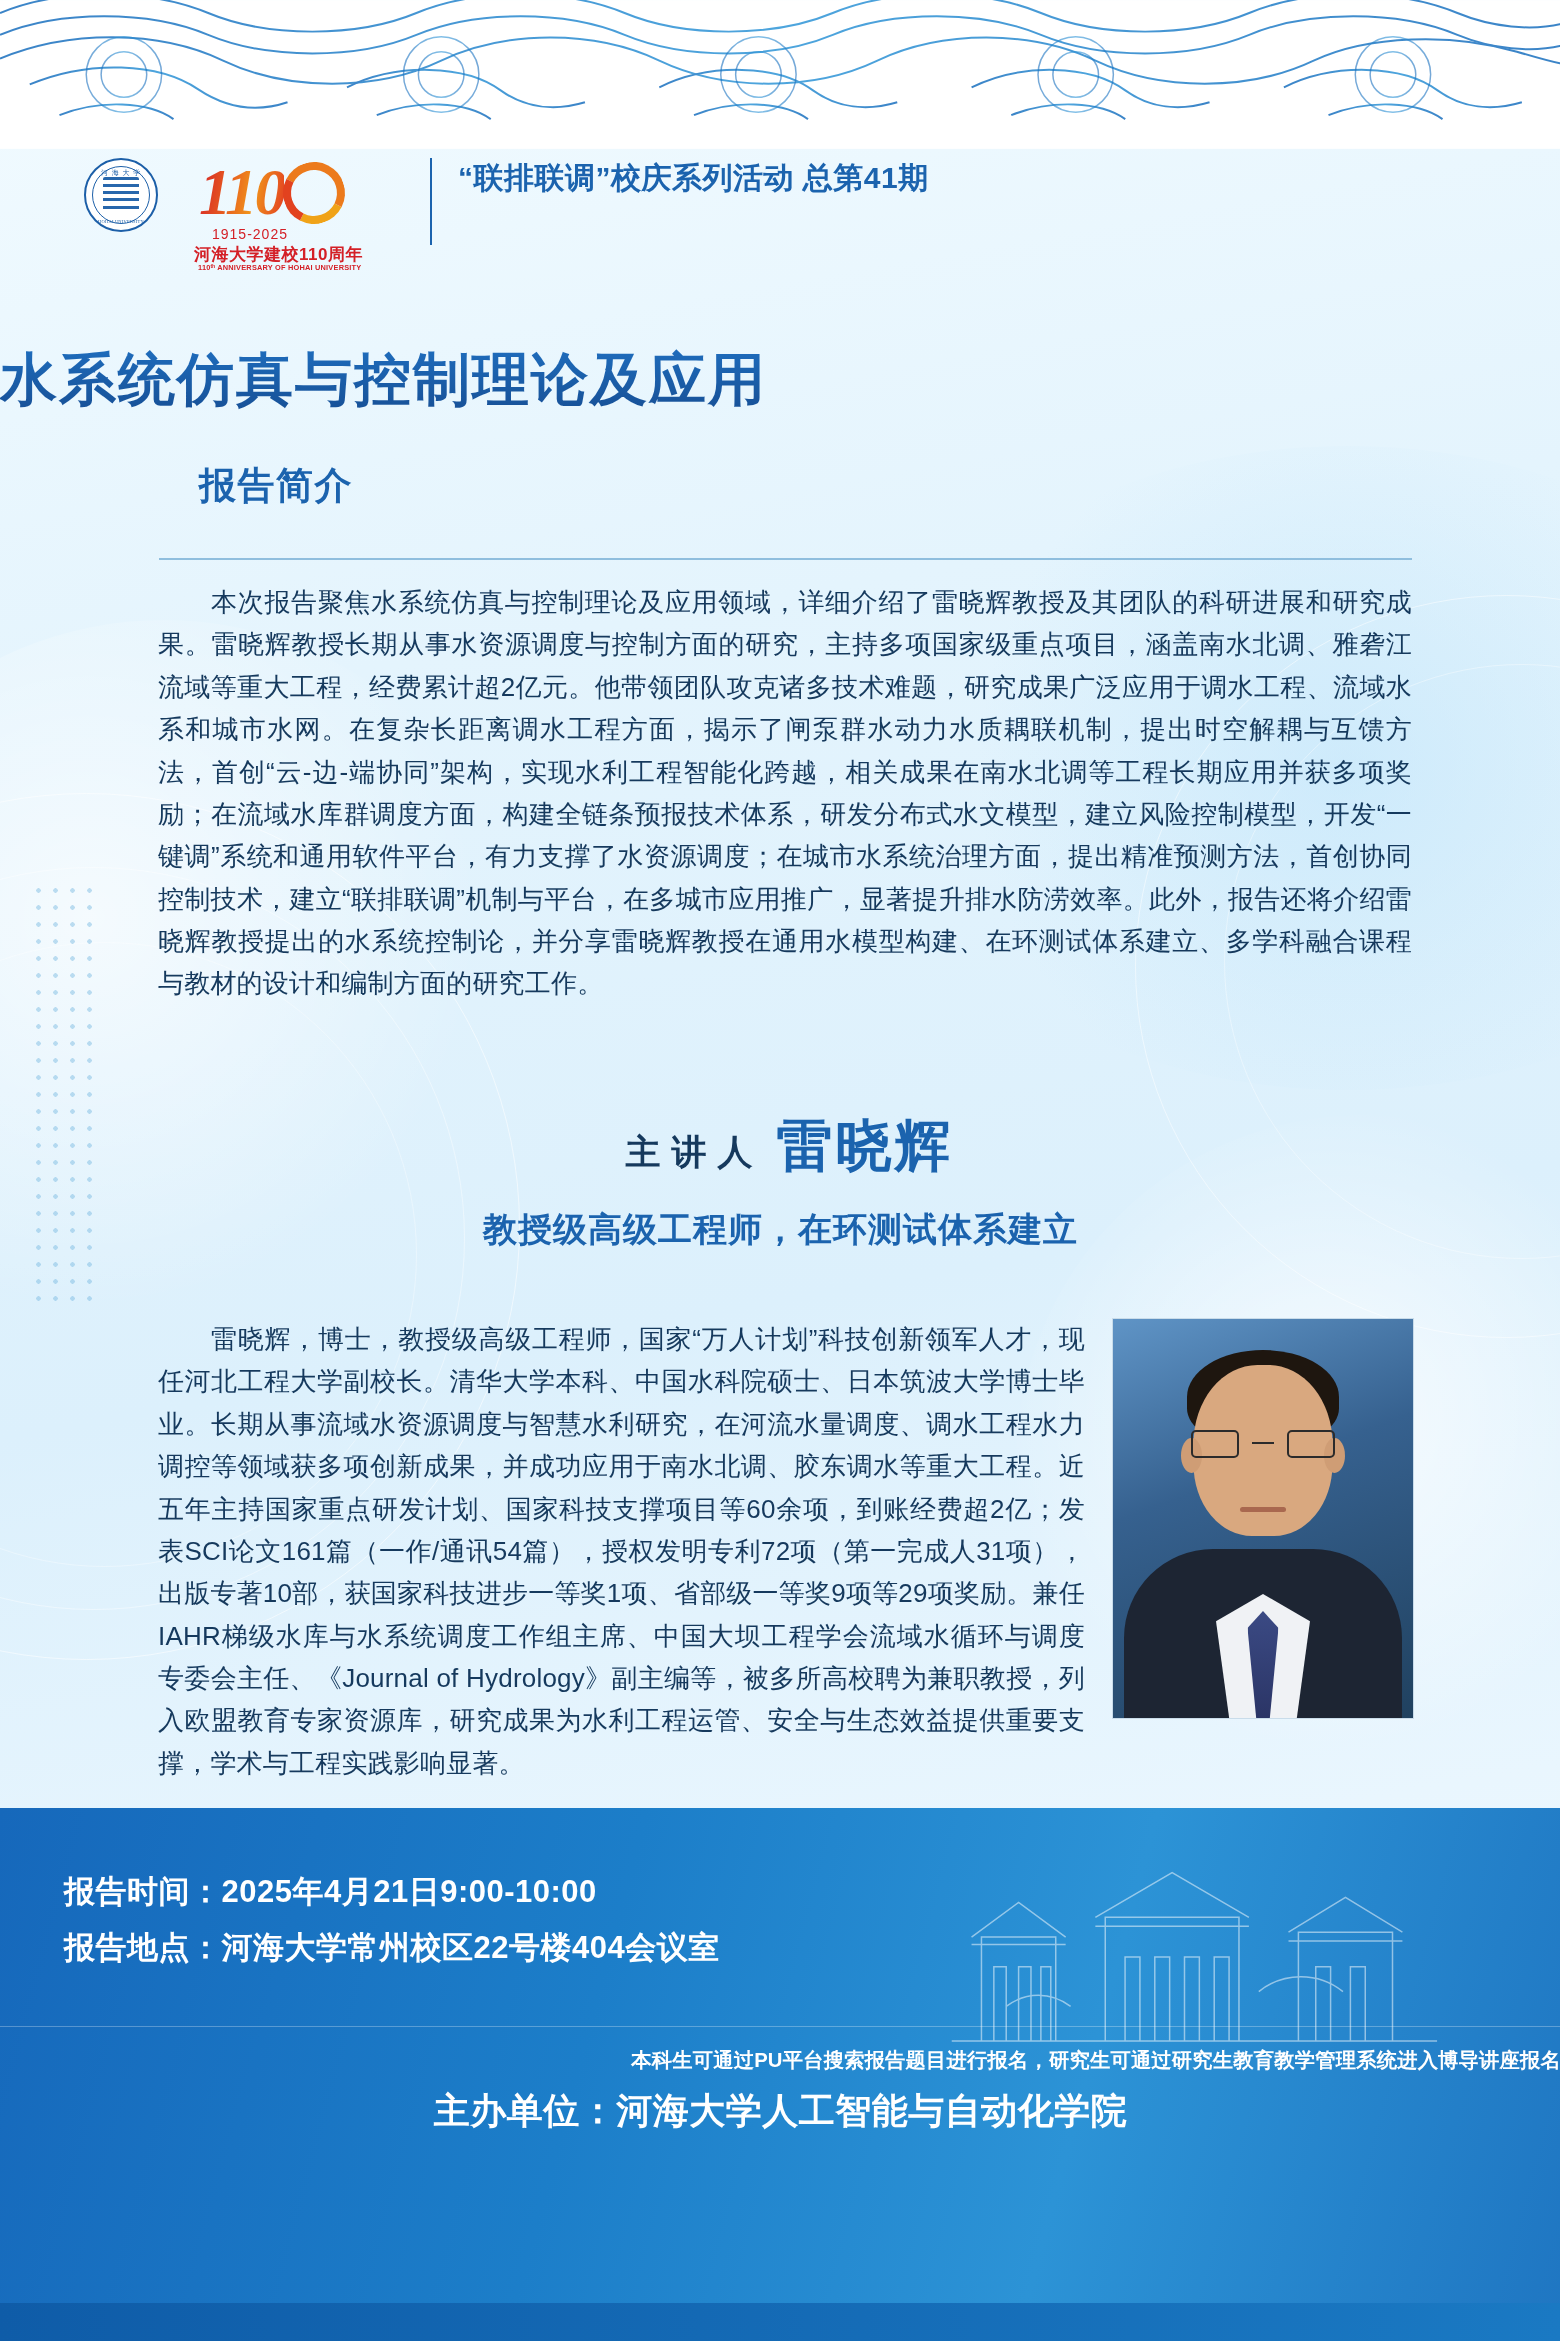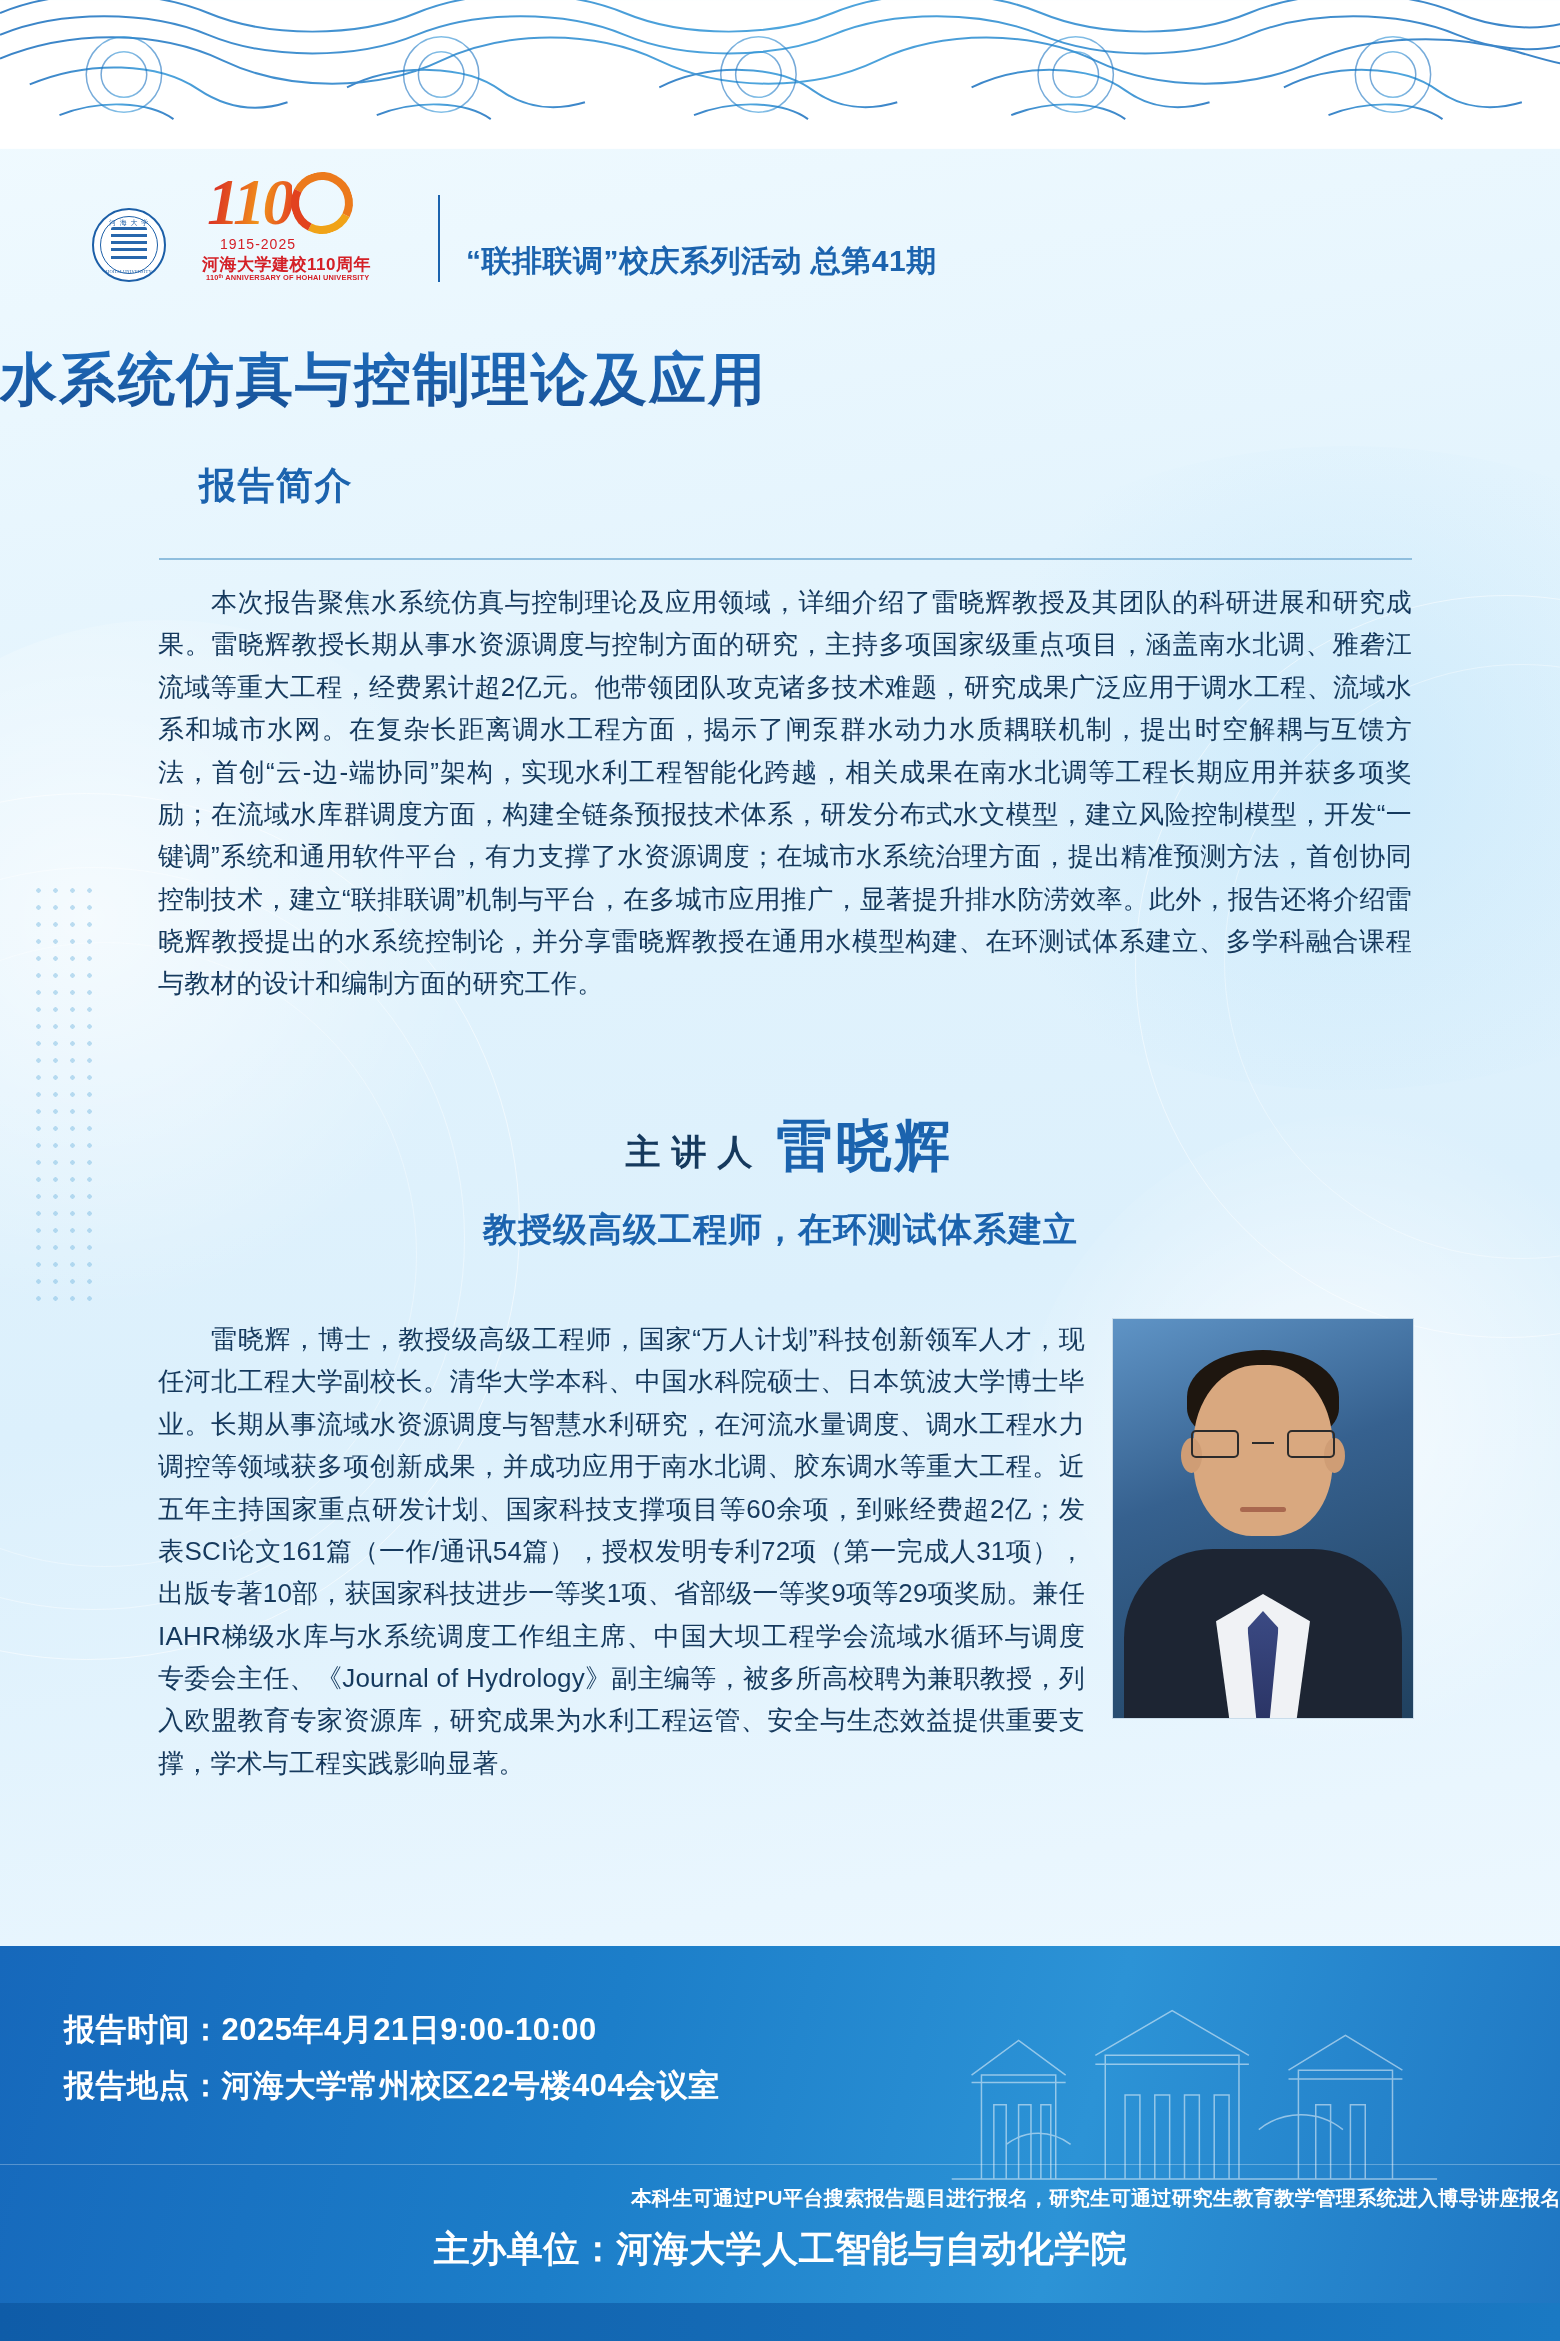--- a/index.html
+++ b/index.html
@@ -56,23 +56,23 @@
     width: 64px; height: 421px;
     background-image: radial-gradient(rgba(120,185,225,.55) 2px, transparent 2.5px);
     background-size: 17px 17px;
     opacity: .85;
     pointer-events: none;
   }
 
   
   .logo-row {
     position: absolute;
-    left: 92px; top: 158px;
+    left: 84px; top: 158px;
     display: flex;
-    align-items: flex-end;
+    align-items: flex-start;
     height: 124px;
   }
   .hohai-seal {
     width: 74px; height: 74px;
     border-radius: 50%;
     border: 2.5px solid #1c5fa8;
     position: relative;
     flex: 0 0 auto;
     background: #ffffff;
   }
@@ -346,21 +346,21 @@
     transform: translateX(-50%);
     width: 31px; height: 107px;
     background: linear-gradient(180deg, #3b4a84, #2b3566);
     clip-path: polygon(50% 0, 100% 16%, 72% 100%, 28% 100%, 0 16%);
   }
 
   
   .footer {
     position: absolute;
     left: 0; right: 0; bottom: 0;
-    height: 396px;
+    height: 534px;
     background: linear-gradient(105deg, #1668bb 0%, #1c7ec9 38%, #2c93d6 68%, #1f76c2 100%);
     overflow: hidden;
   }
   .footer-deco {
     position: absolute;
     right: 84px; top: 35px;
     width: 585px; height: 208px;
     opacity: .5;
   }
   .footer-line {

